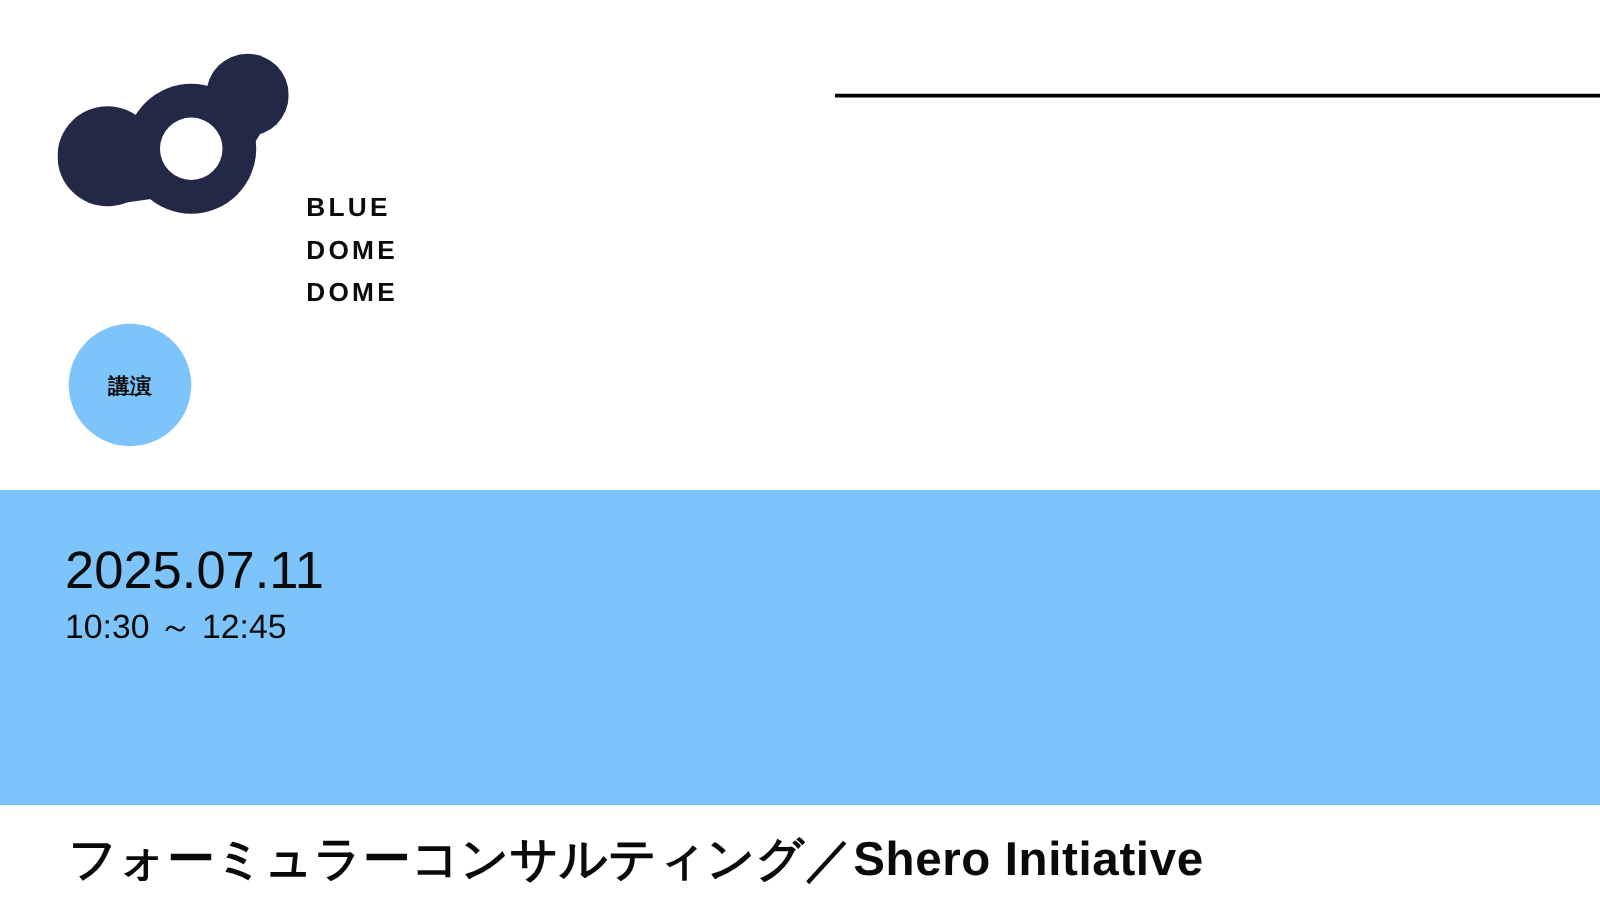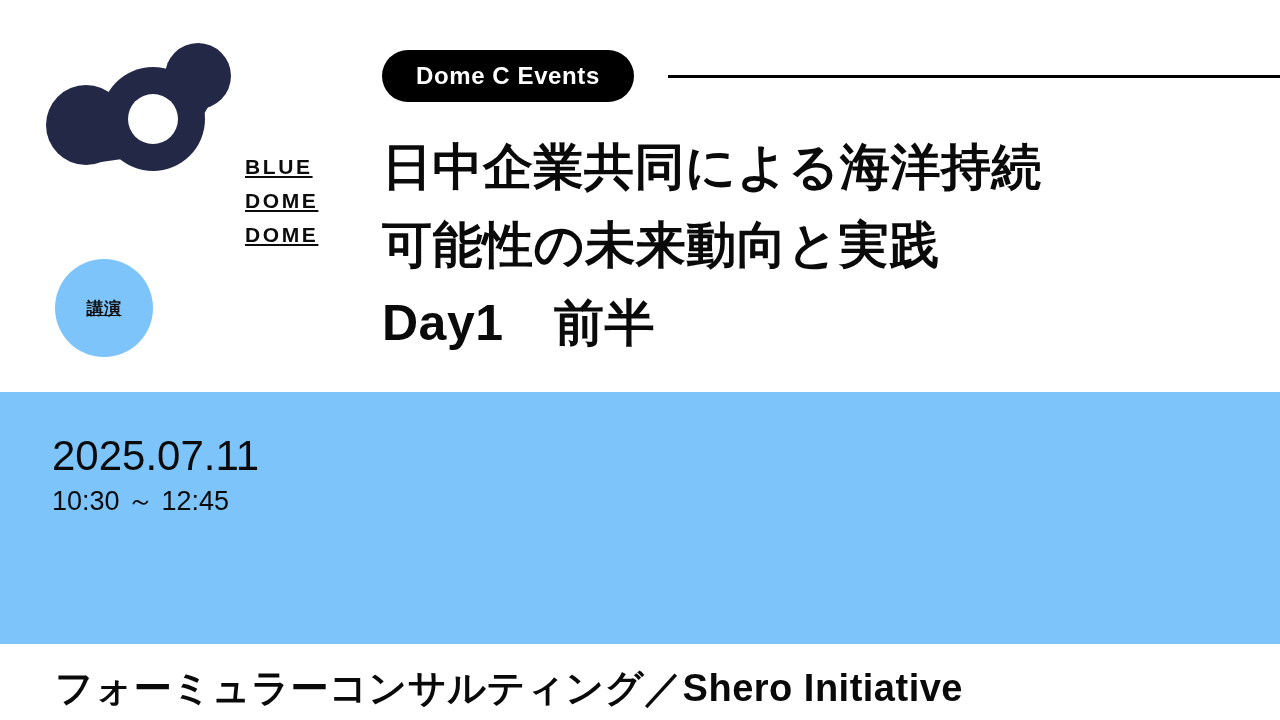--- a/index.html
+++ b/index.html
@@ -49,21 +49,21 @@
     left: 199px;
     top: 108px;
     width: 150px;
     font-size: 21px;
     font-weight: 700;
     line-height: 34px;
     letter-spacing: 2.6px;
     color: #0c0c0c;
     white-space: nowrap;
   }
-  #brand-wordmark div { white-space: nowrap; text-decoration: underline; }
+  #brand-wordmark div { white-space: nowrap; }
 
   
   #category-badge {
     position: absolute;
     left: 55px;
     top: 259px;
     width: 98px;
     height: 98px;
     border-radius: 50%;
     background: #7cc4fa;
@@ -206,30 +206,22 @@
         <div>DOME</div>
       </div>
     </div>
 
     <div id="category-badge">
       <span id="category-badge-label">講演</span>
     </div>
 
     <div id="event-tag-row">
       <div id="event-tag-rule"></div>
-      <div id="event-tag-pill">
-        <span id="event-tag-label">Dome C Events</span>
-      </div>
-    </div>
-
-    <div id="session-title">
-      <div class="title-line">日中企業共同による海洋持続</div>
-      <div class="title-line">可能性の未来動向と実践</div>
-      <div class="title-line">Day1　前半</div>
-    </div>
+    </div>
+
 
   </div>
 
   <div id="bottom-section">
 
     <div id="schedule-block">
       <div id="schedule-date">2025.07.11</div>
       <div id="schedule-time">10:30 ～ 12:45</div>
     </div>
 

